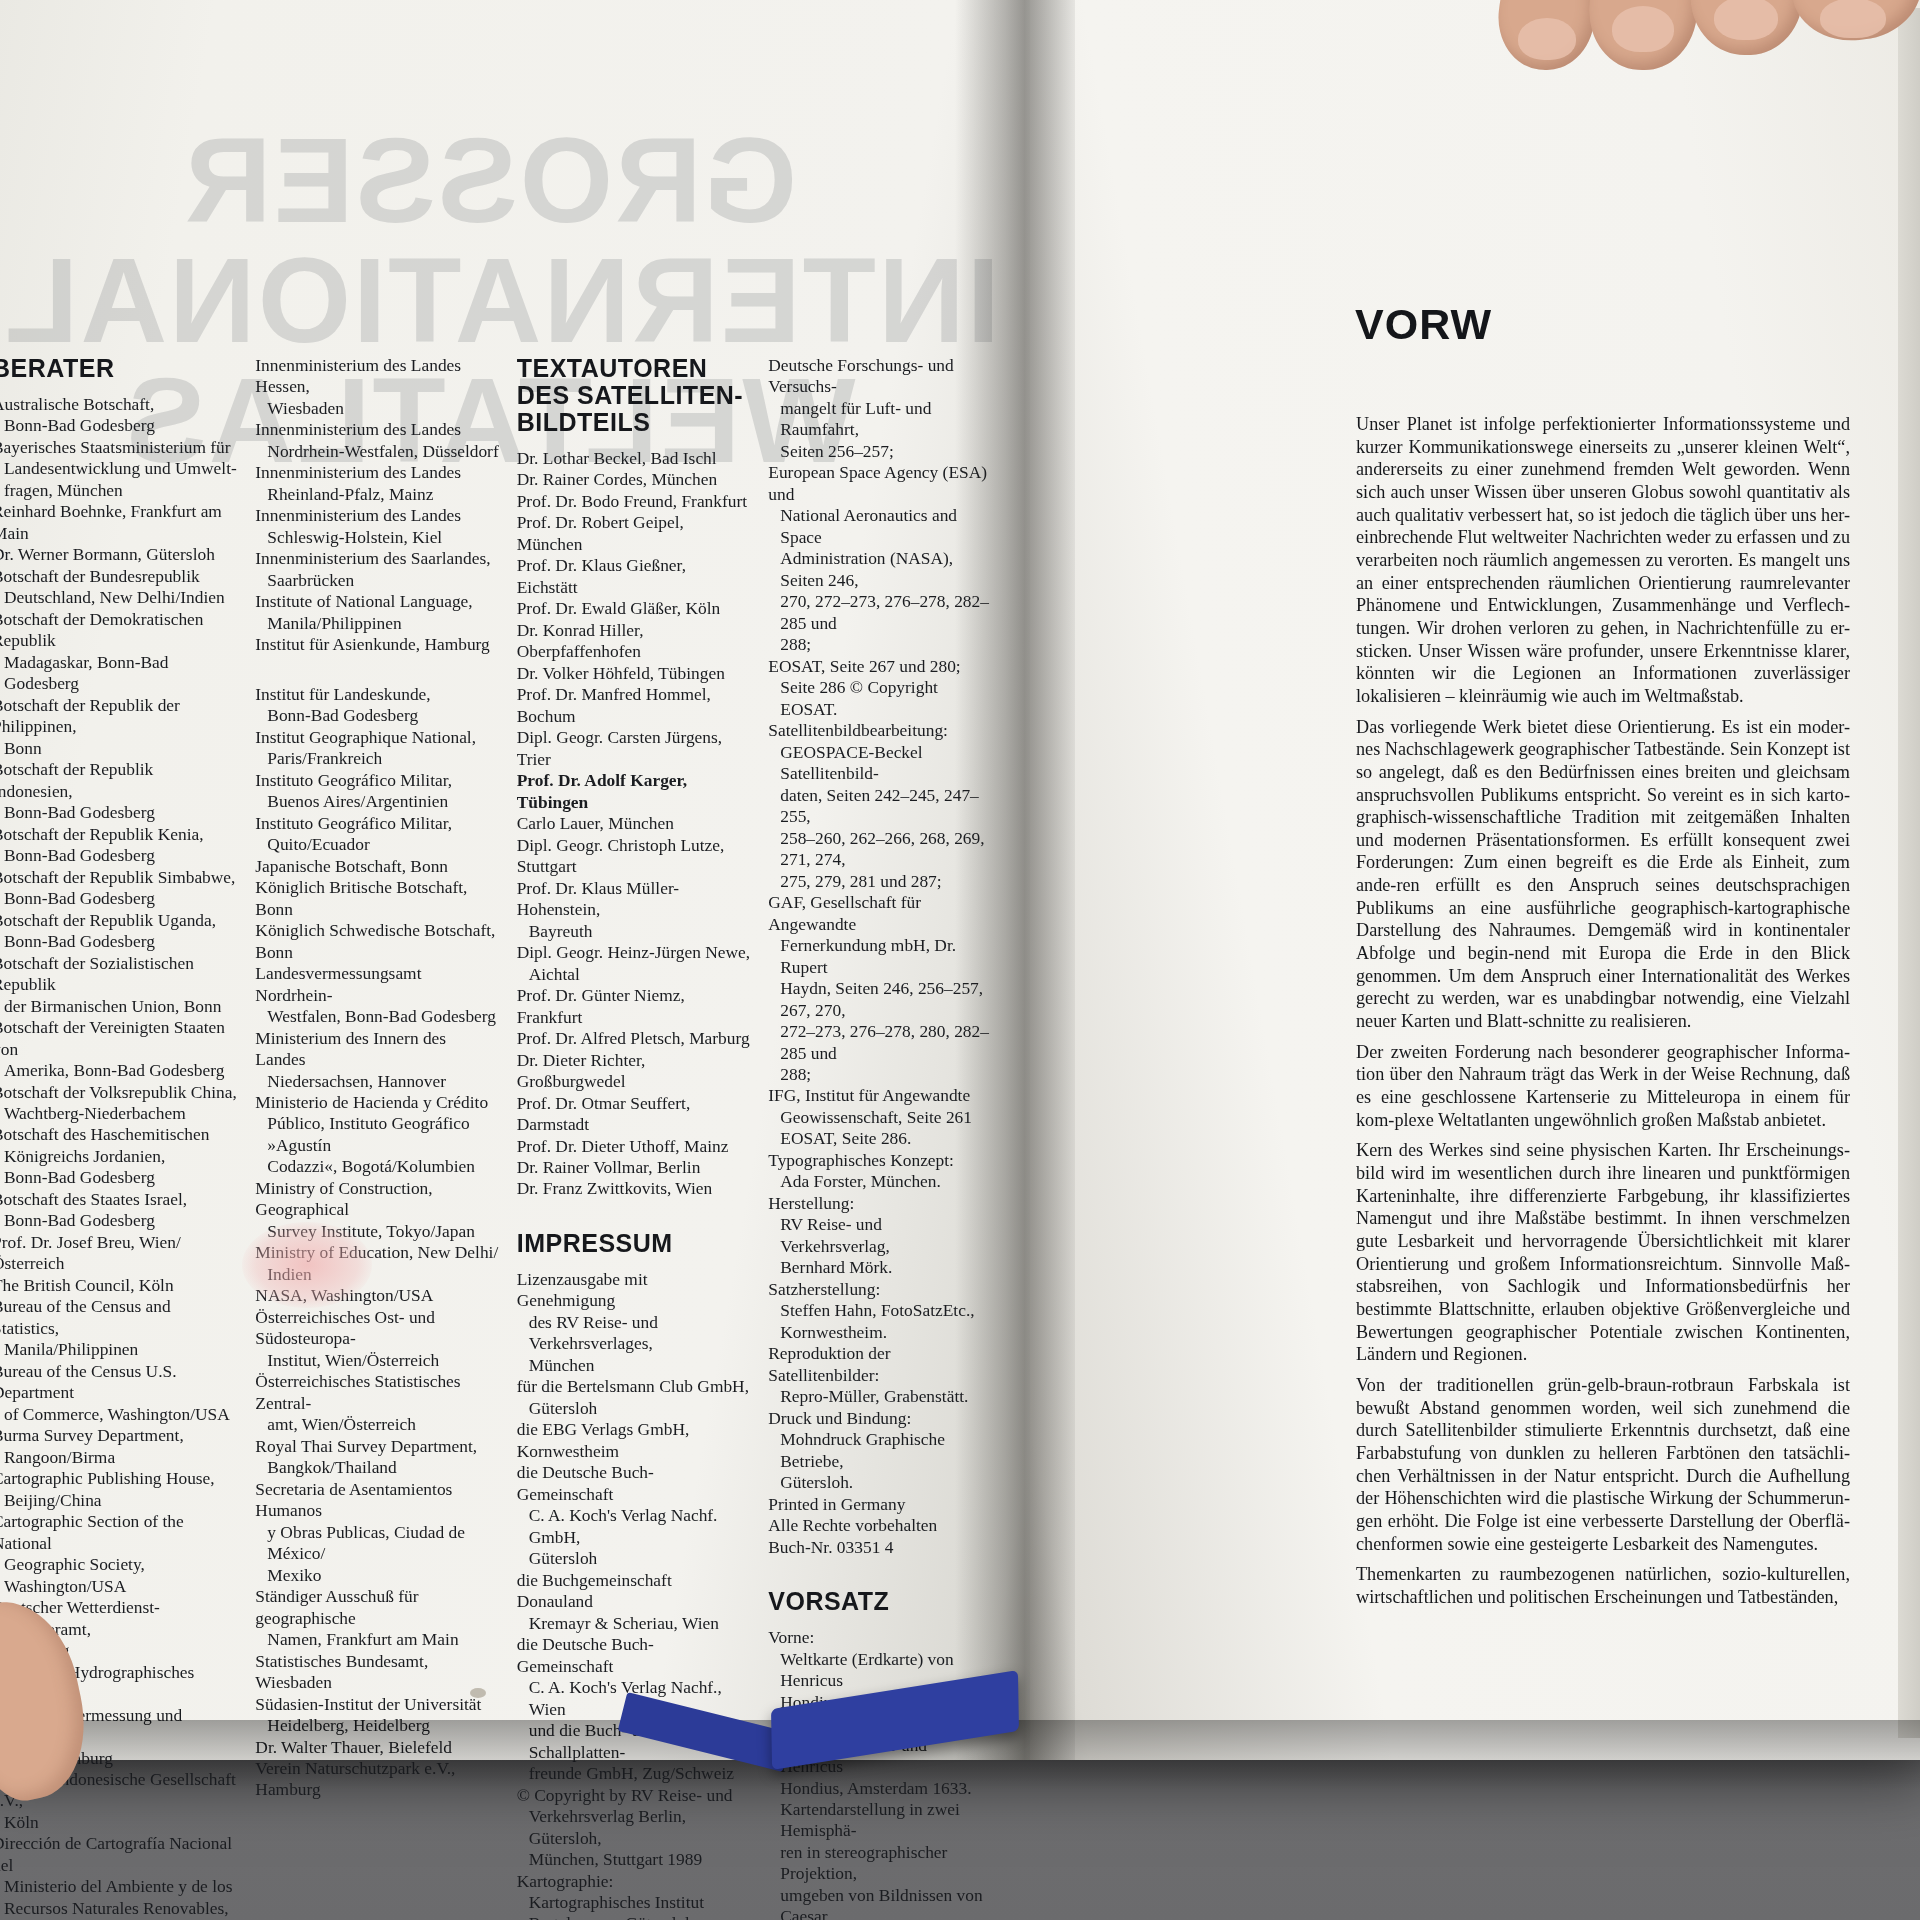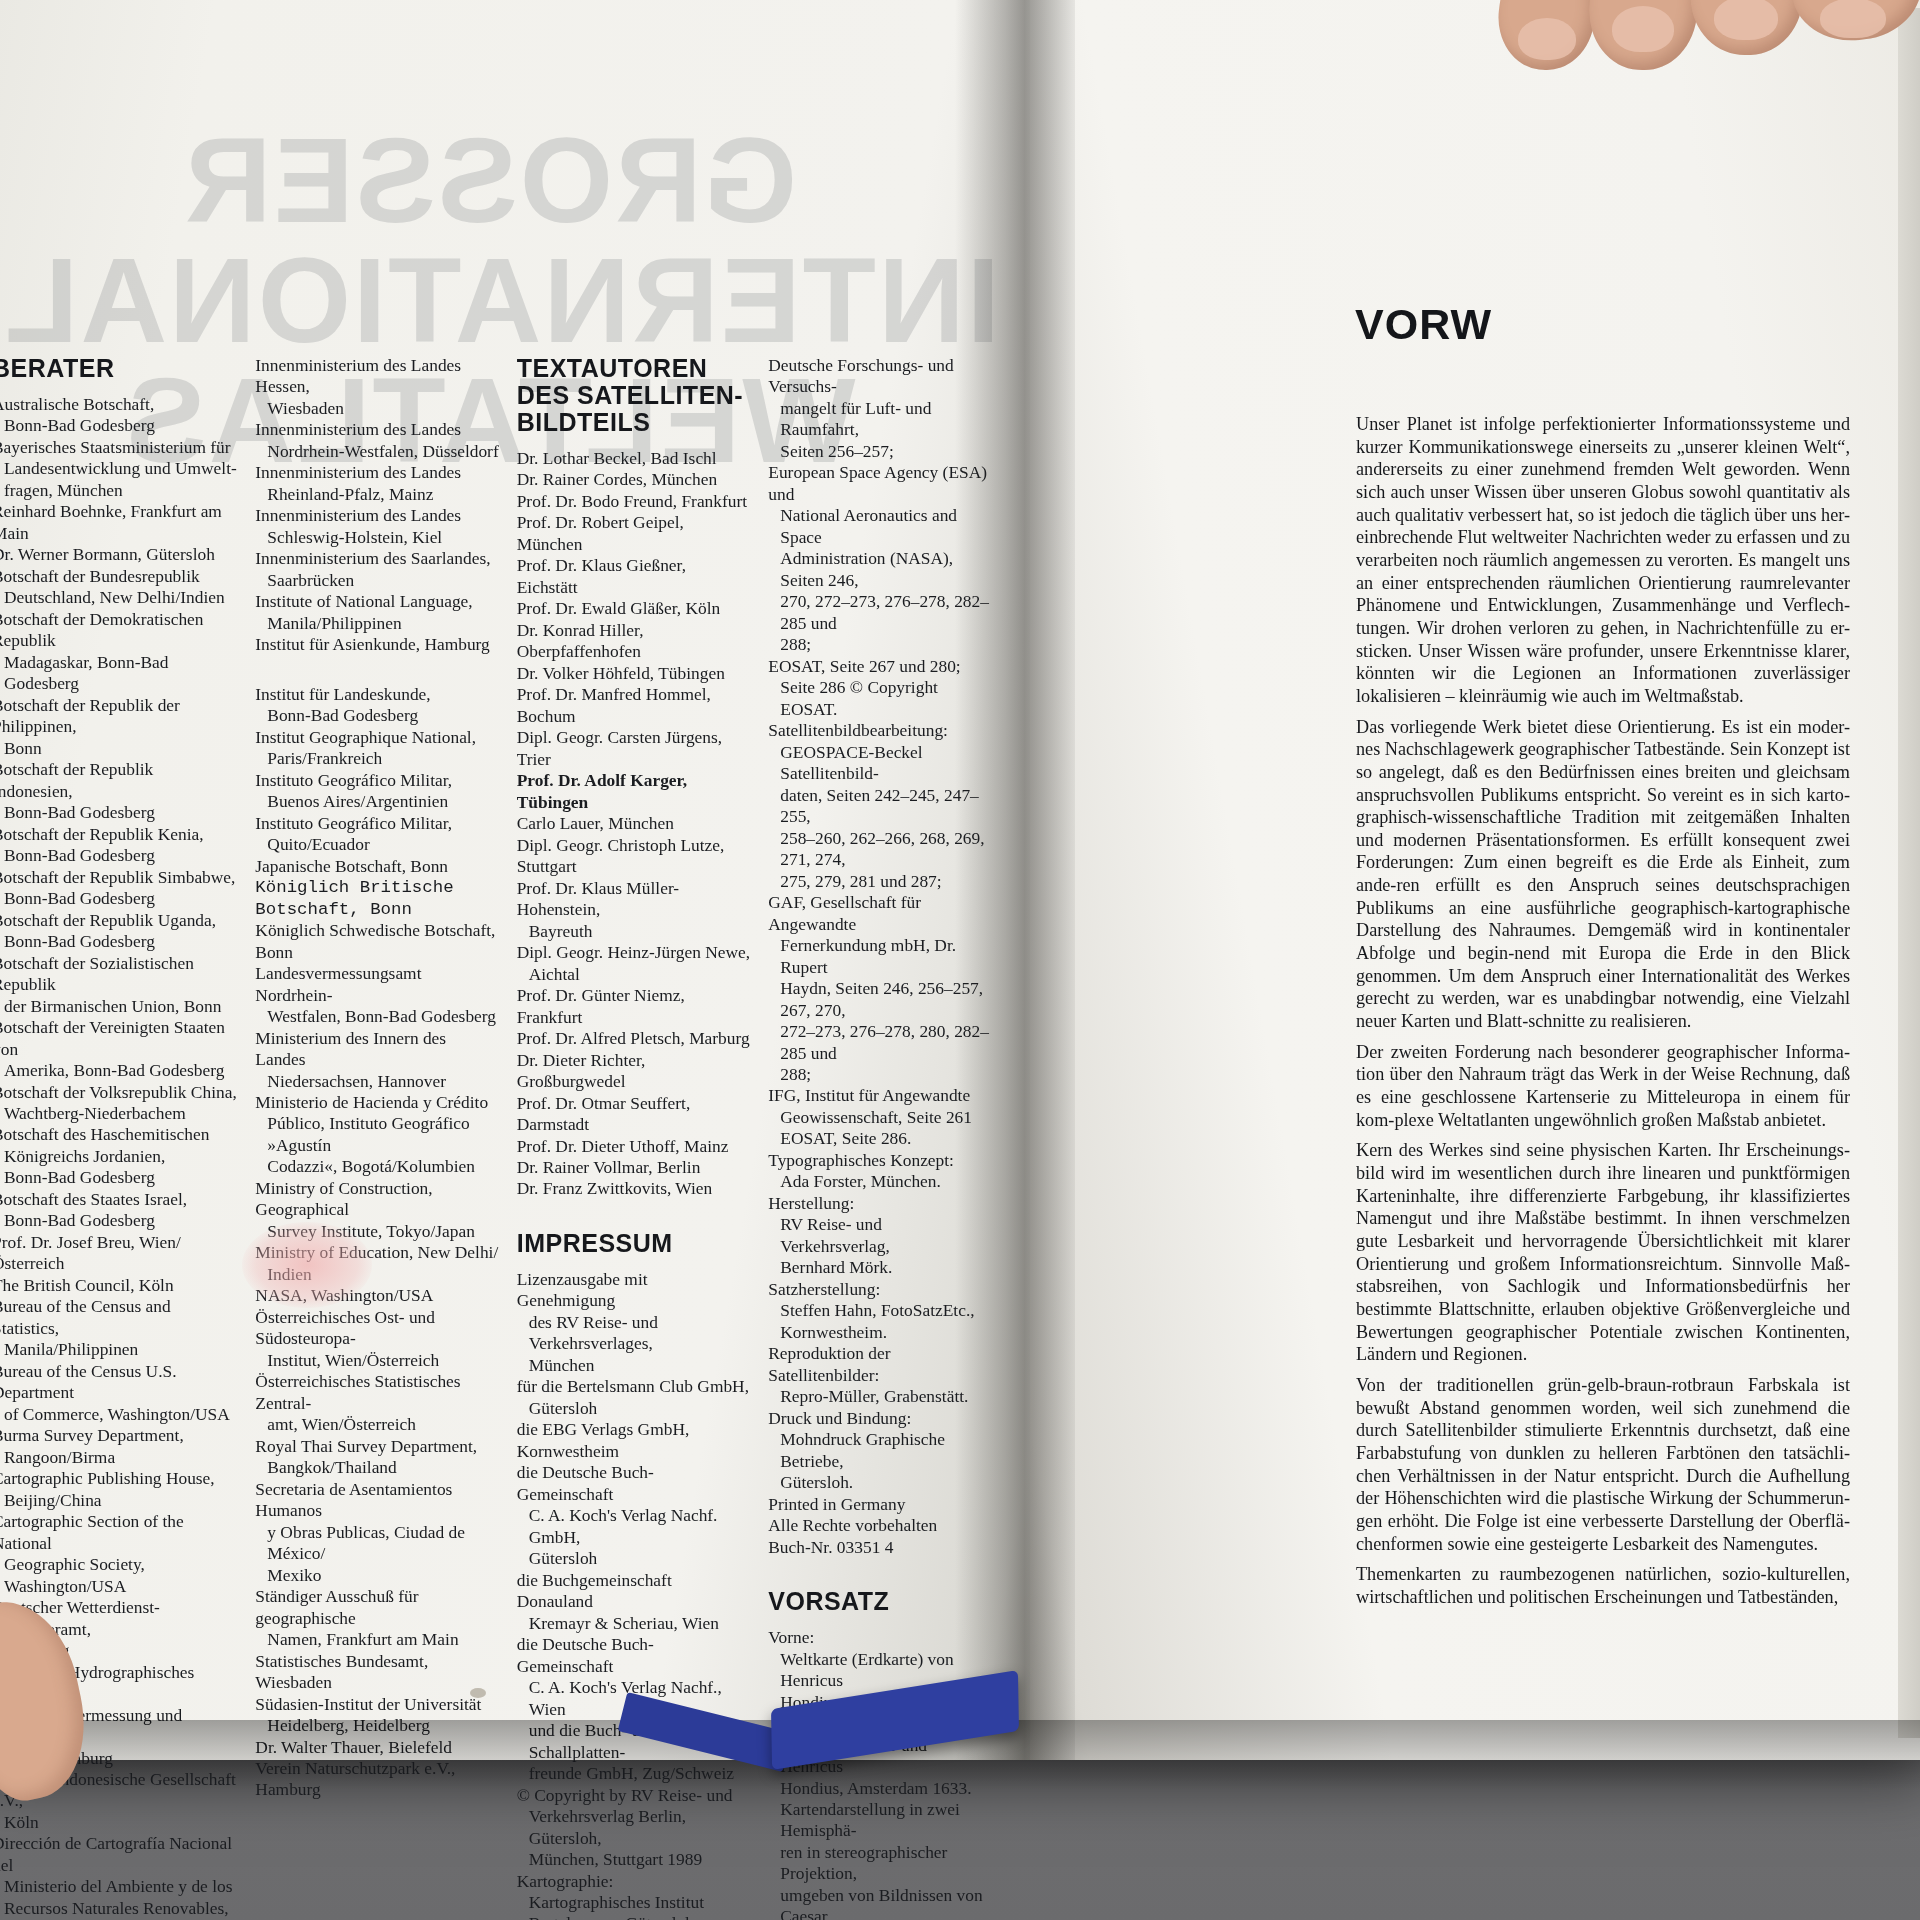--- a/index.html
+++ b/index.html
@@ -412,21 +412,21 @@
               <span class="ind">Buenos Aires/Argentinien</span>
             </div>
             <div class="entry">
               <span class="" style="display: block;">Instituto Geográfico Militar,</span>
               <span class="ind">Quito/Ecuador</span>
             </div>
             <div class="entry">
               <span class="" style="display: block;">Japanische Botschaft, Bonn</span>
             </div>
             <div class="entry">
-              <span class="" style="display: block; font-family: Liberation Mono, monospace;">Königlich Britische Botschaft, Bonn</span>
+              <span class="" style="display: block;">Königlich Britische Botschaft, Bonn</span>
             </div>
             <div class="entry">
               <span class="" style="display: block;">Königlich Schwedische Botschaft, Bonn</span>
             </div>
             <div class="entry">
               <span class="" style="display: block;">Landesvermessungsamt Nordrhein-</span>
               <span class="ind">Westfalen, Bonn-Bad Godesberg</span>
             </div>
             <div class="entry">
               <span class="" style="display: block;">Ministerium des Innern des Landes</span>

